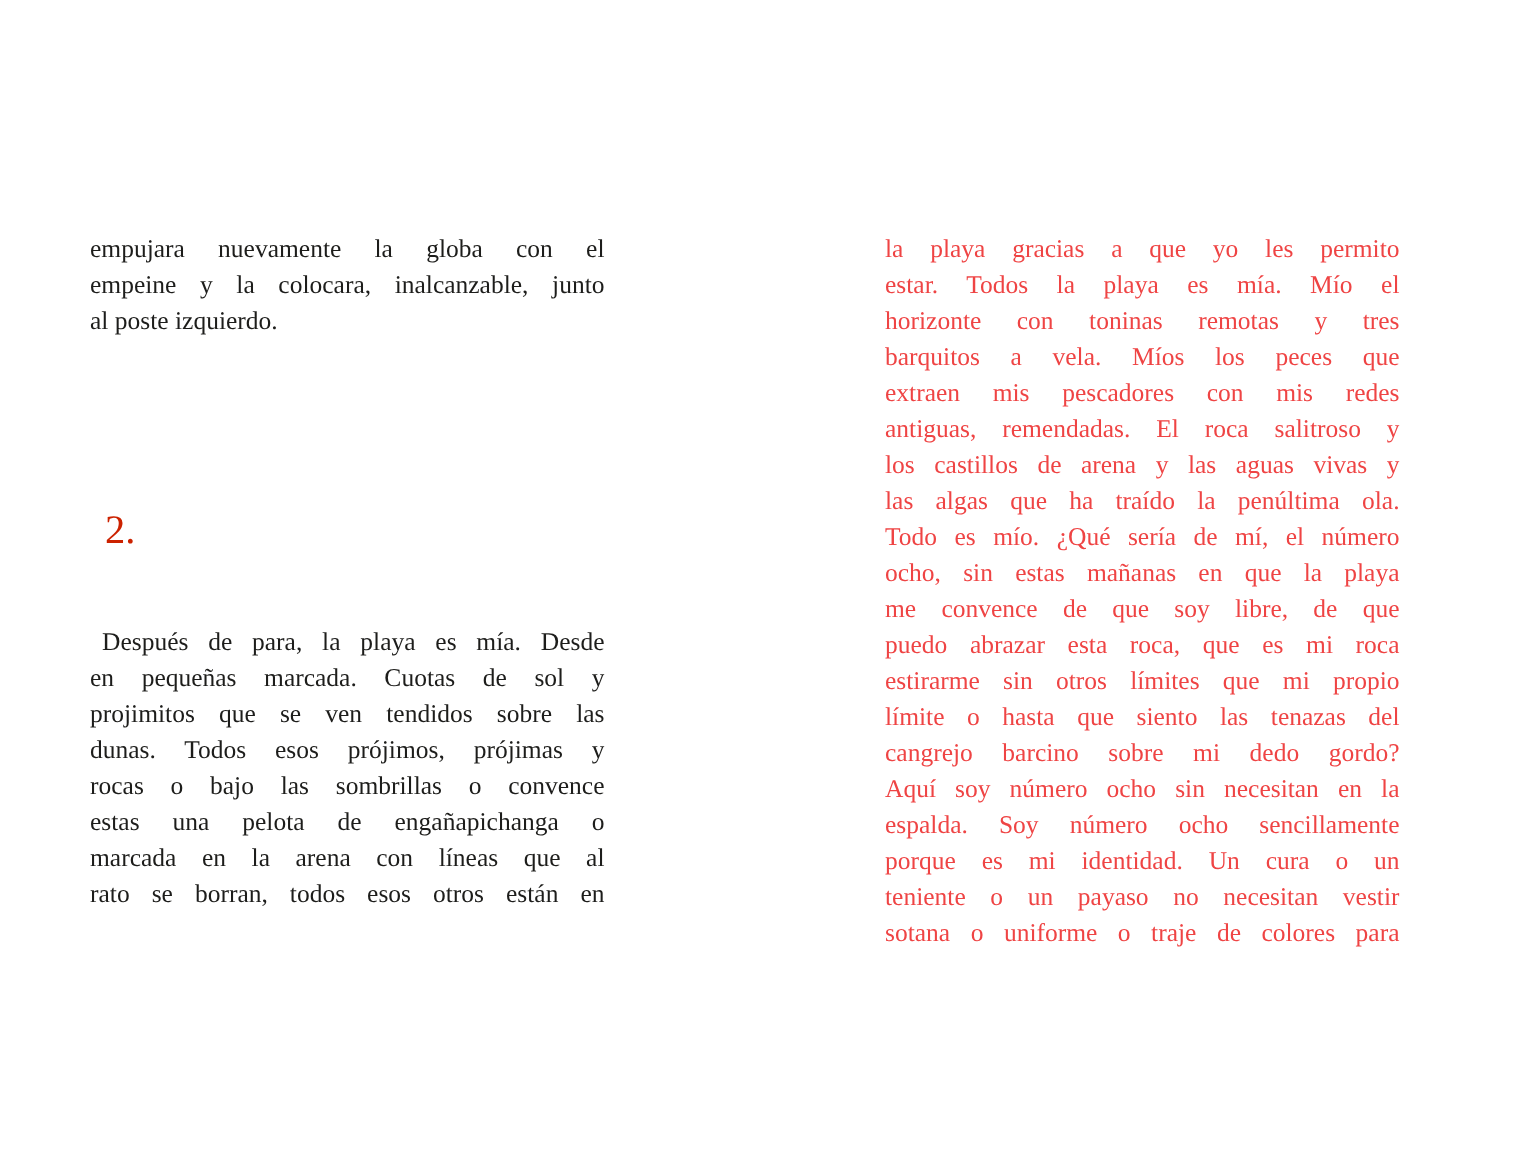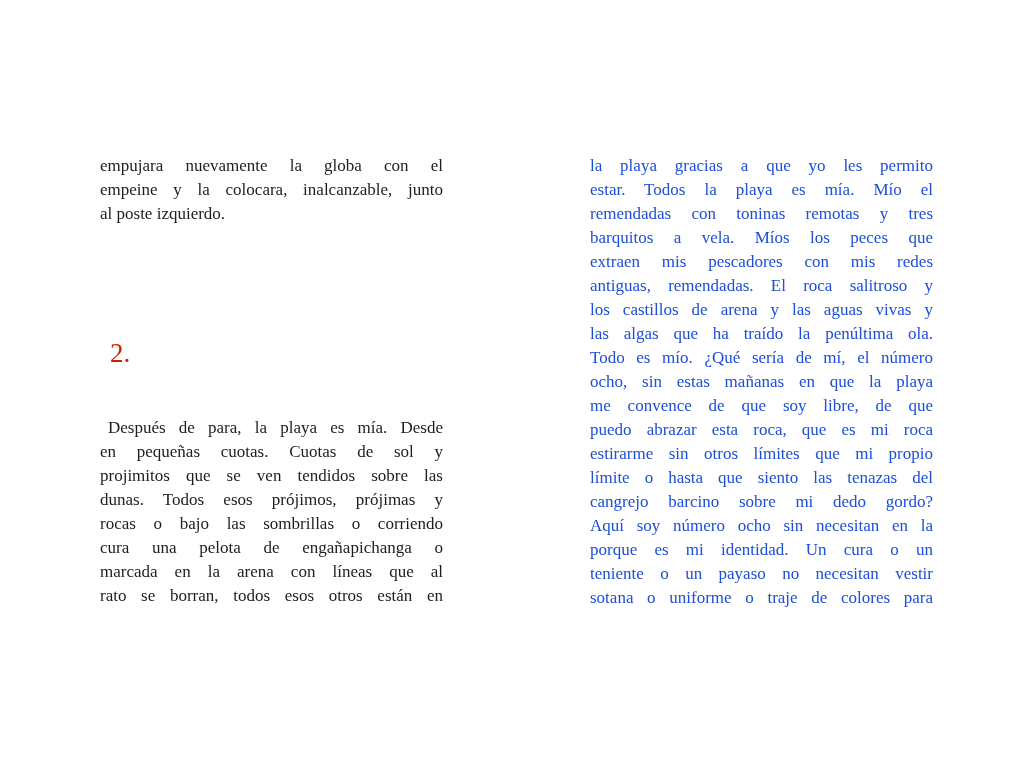--- a/index.html
+++ b/index.html
@@ -48,56 +48,57 @@
     line-height: 30px;
     font-family: "Liberation Serif", serif;
   }
   .para-after-heading { margin-top: 48px; }
 </style>
 </head>
 <body>
 
 <div class="canvas" style="background: rgb(255, 255, 255);">
 
-  <div class="page page-left" style="color: rgb(29, 29, 27); margin-left: 40px;">
+  <div class="page page-left" style="color: rgb(29, 29, 27);">
     <div class="para">
         <div class="line">empujara nuevamente la globa con el</div>
         <div class="line">empeine y la colocara, inalcanzable, junto</div>
         <div class="line last-left">al poste izquierdo.</div>
       </div>
     <h2 class="section-number" style="color: rgb(204, 34, 0);">2.</h2>
     <div class="para para-after-heading">
         <div class="line first-indent">Después de para, la playa es mía. Desde</div>
-        <div class="line">en pequeñas cuotas. Cuotas de sol y</div>
+        <div class="line">en pequeñas marcada. Cuotas de sol y</div>
         <div class="line">projimitos que se ven tendidos sobre las</div>
         <div class="line">dunas. Todos esos prójimos, prójimas y</div>
-        <div class="line">rocas o bajo las sombrillas o corriendo</div>
-        <div class="line">cura una pelota de engañapichanga o</div>
+        <div class="line">rocas o bajo las sombrillas o convence</div>
+        <div class="line">estas una pelota de engañapichanga o</div>
         <div class="line">marcada en la arena con líneas que al</div>
         <div class="line">rato se borran, todos esos otros están en</div>
       </div>
   </div>
 
-  <div class="page page-right" style="color: #1d4ed8;">
+  <div class="page page-right" style="color: #ef4444;">
     <div class="para">
         <div class="line">la playa gracias a que yo les permito</div>
         <div class="line">estar. Todos la playa es mía. Mío el</div>
-        <div class="line">remendadas con toninas remotas y tres</div>
+        <div class="line">horizonte con toninas remotas y tres</div>
         <div class="line">barquitos a vela. Míos los peces que</div>
         <div class="line">extraen mis pescadores con mis redes</div>
         <div class="line">antiguas, remendadas. El roca salitroso y</div>
         <div class="line">los castillos de arena y las aguas vivas y</div>
         <div class="line">las algas que ha traído la penúltima ola.</div>
         <div class="line">Todo es mío. ¿Qué sería de mí, el número</div>
         <div class="line">ocho, sin estas mañanas en que la playa</div>
         <div class="line">me convence de que soy libre, de que</div>
         <div class="line">puedo abrazar esta roca, que es mi roca</div>
         <div class="line">estirarme sin otros límites que mi propio</div>
         <div class="line">límite o hasta que siento las tenazas del</div>
         <div class="line">cangrejo barcino sobre mi dedo gordo?</div>
         <div class="line">Aquí soy número ocho sin necesitan en la</div>
+        <div class="line">espalda. Soy número ocho sencillamente</div>
         <div class="line">porque es mi identidad. Un cura o un</div>
         <div class="line">teniente o un payaso no necesitan vestir</div>
         <div class="line">sotana o uniforme o traje de colores para</div>
       </div>
   </div>
 
 </div>
 
 </body></html>

